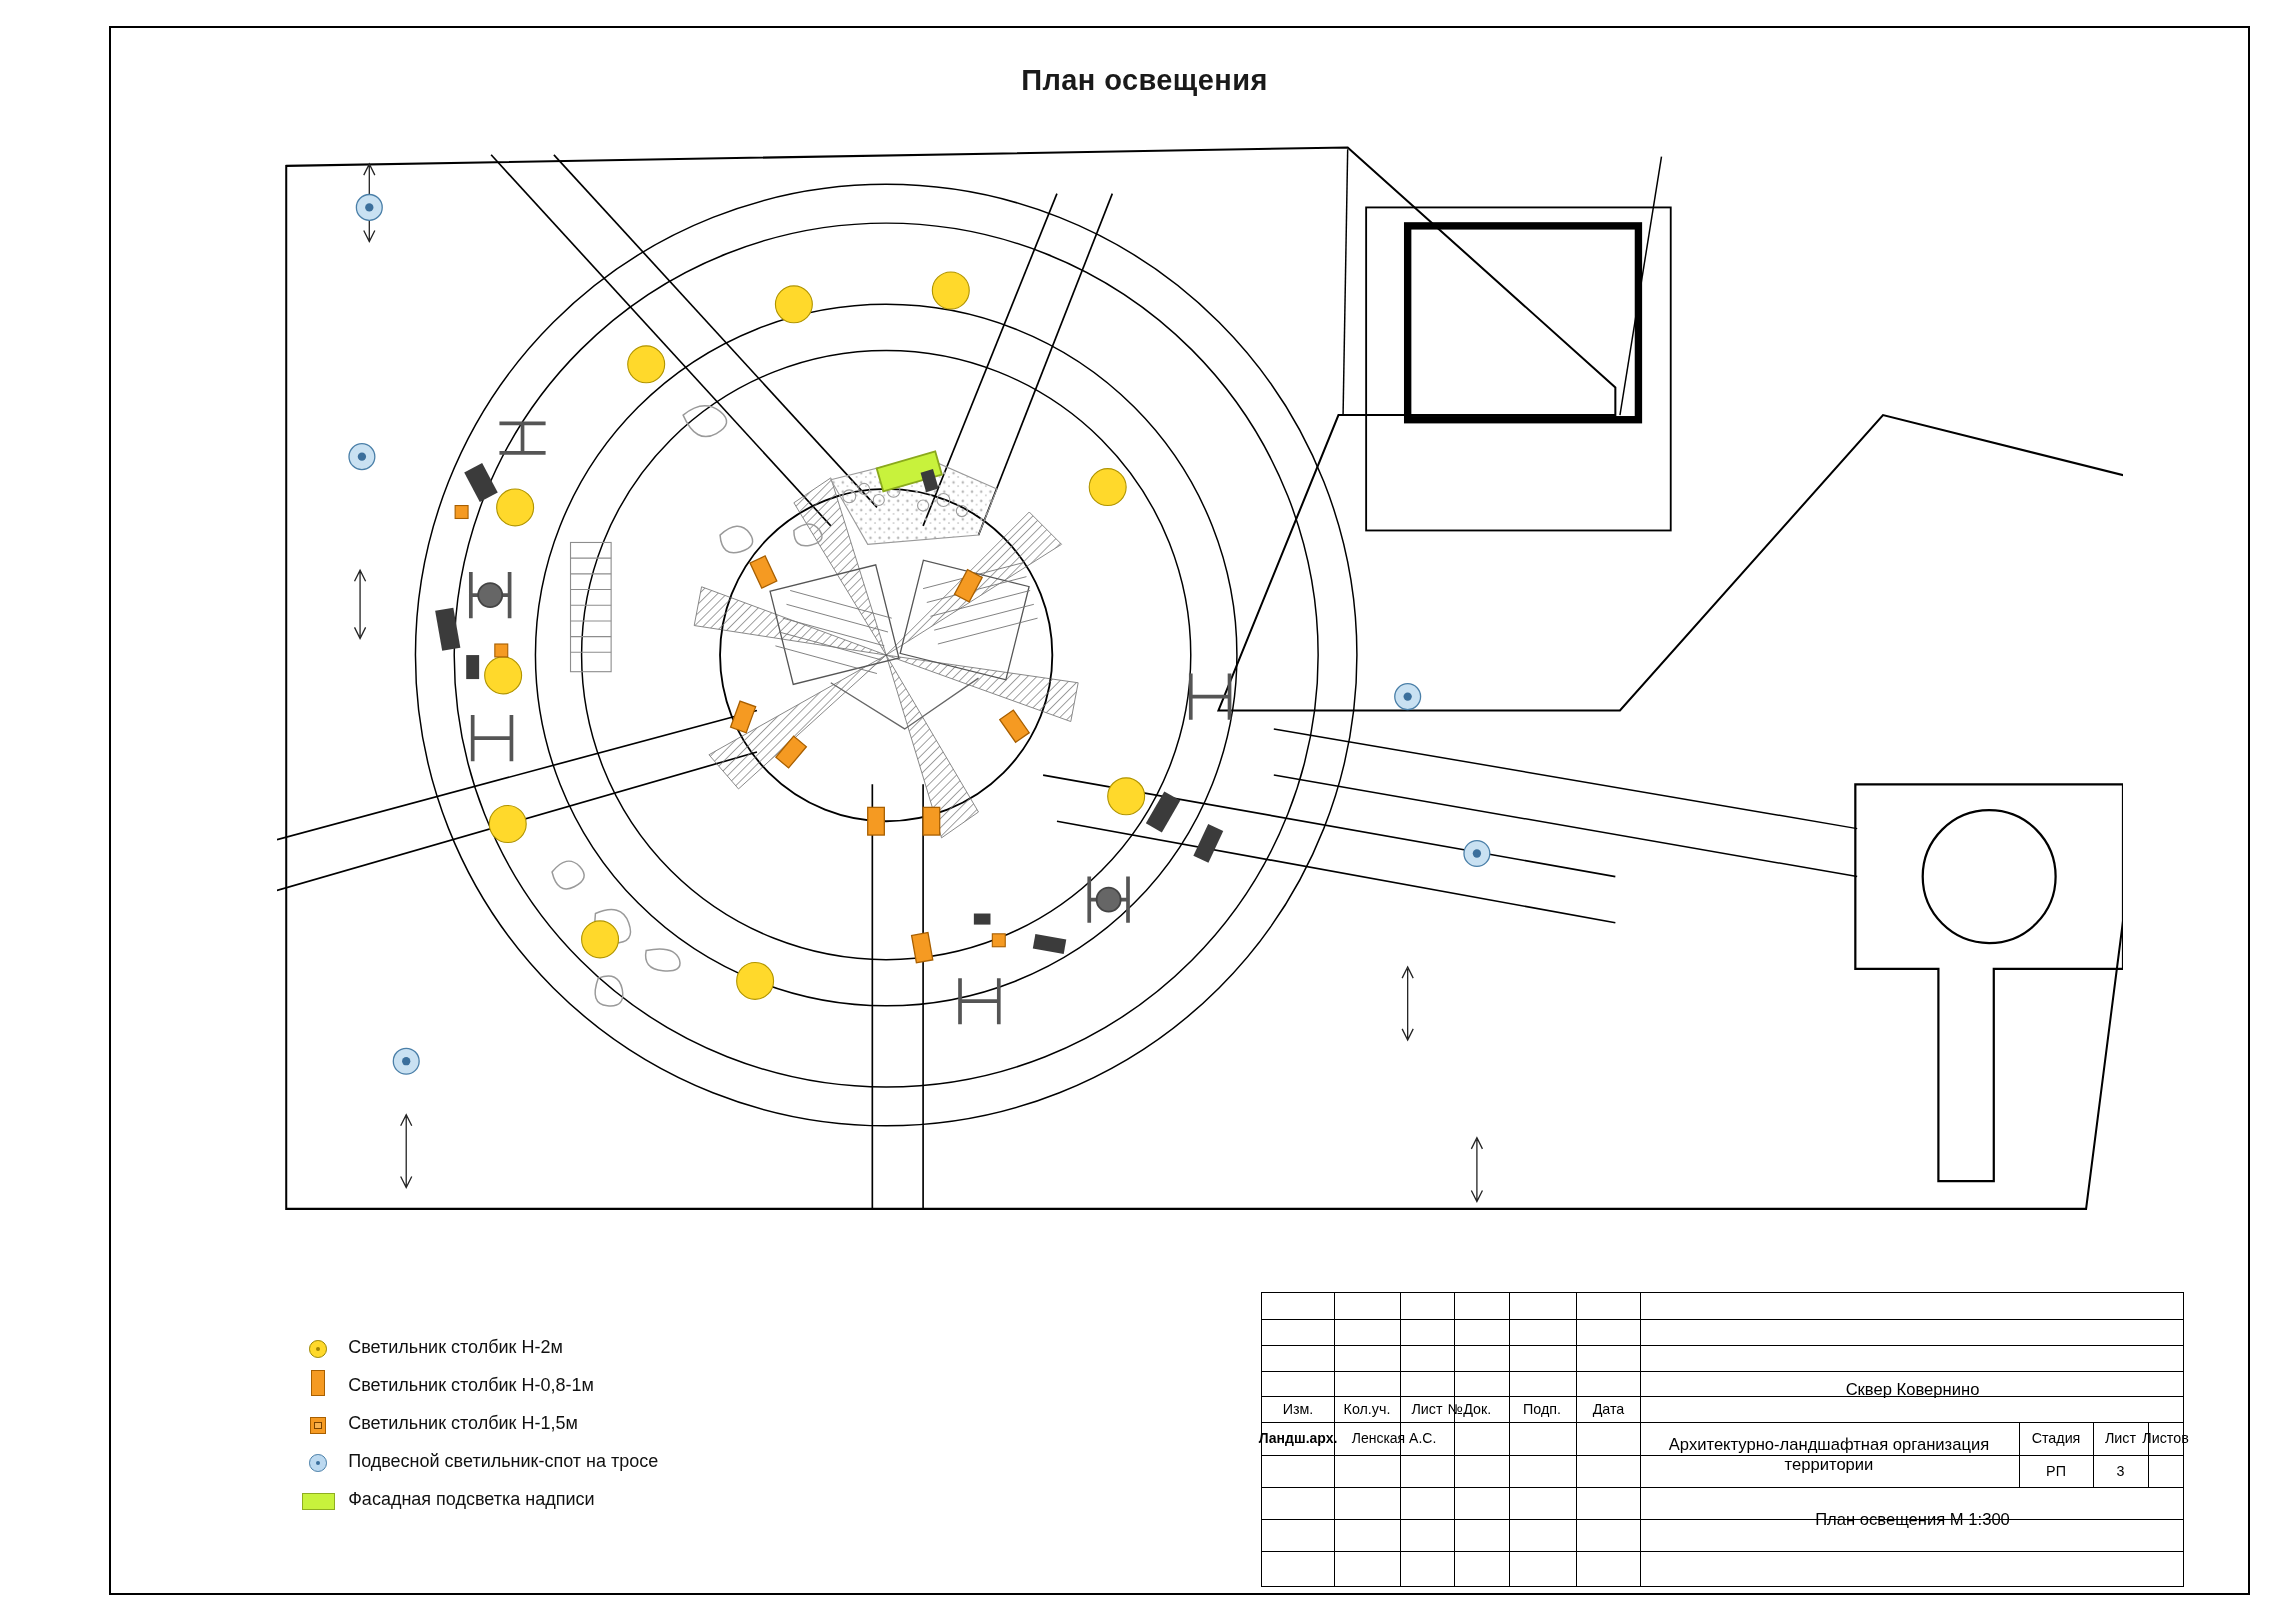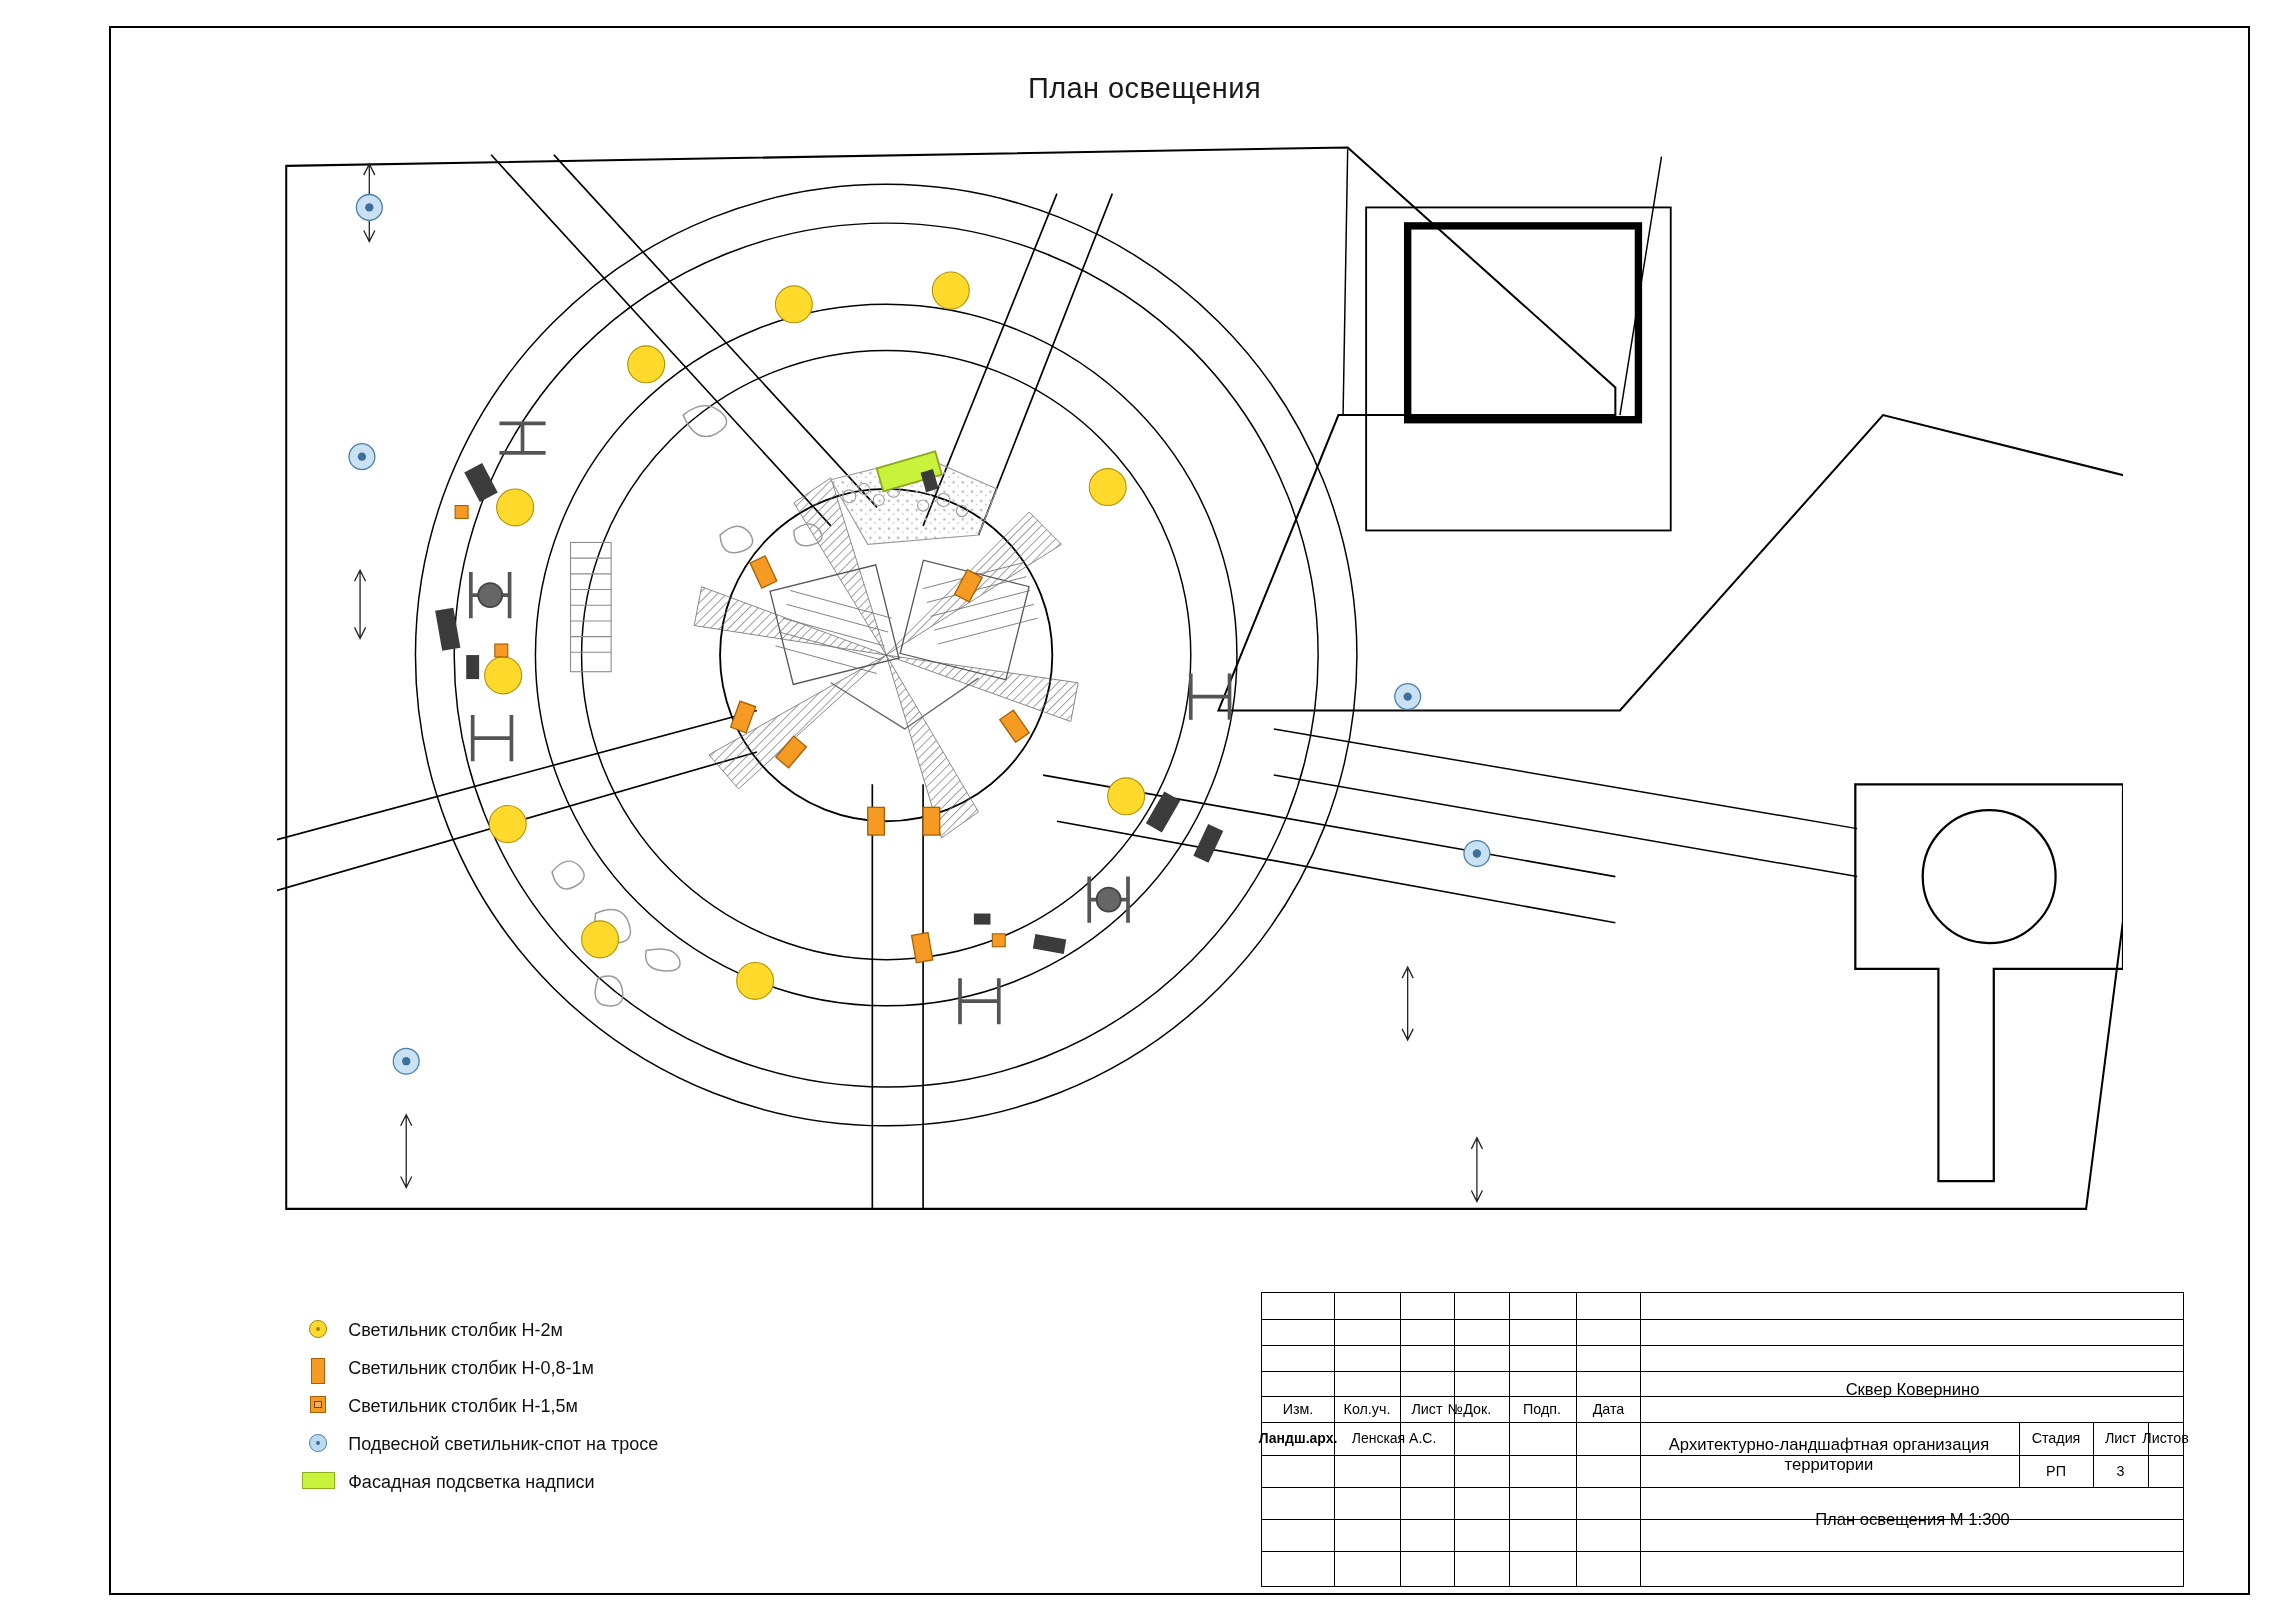--- a/index.html
+++ b/index.html
@@ -47,46 +47,47 @@
     left: 109px;
     top: 1593px;
     width: 2141px;
     height: 1.8px;
     background: #000;
   }
 
   #title {
     position: absolute;
     left: 0;
-    top: 72px;
+    top: 64px;
     width: 2289px;
     text-align: center;
     font-size: 29px;
     color: #1a1a1a;
     letter-spacing: 0.4px;
+    font-weight: bold;
   }
 
   #plan {
     position: absolute;
     left: 277px;
     top: 138px;
     width: 1846px;
     height: 1108px;
   }
 
   
   #legend {
     position: absolute;
     left: 297px;
     top: 1320px;
     width: 572px;
   }
   .legend-row {
     display: flex;
-    align-items: flex-start;
+    align-items: flex-end;
     height: 38px;
   }
   .legend-sym {
     width: 42px;
     display: flex;
     justify-content: center;
     align-items: center;
   }
   .legend-label {
     font-size: 18px;

